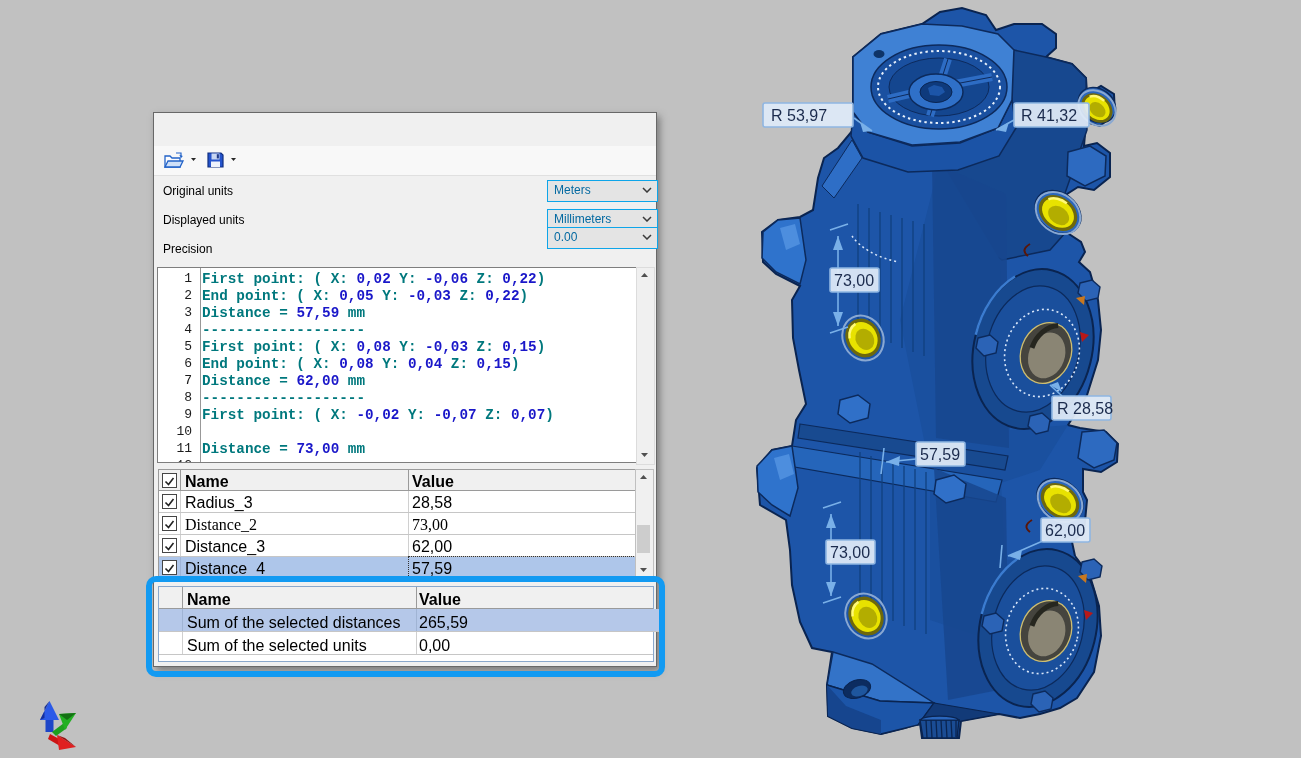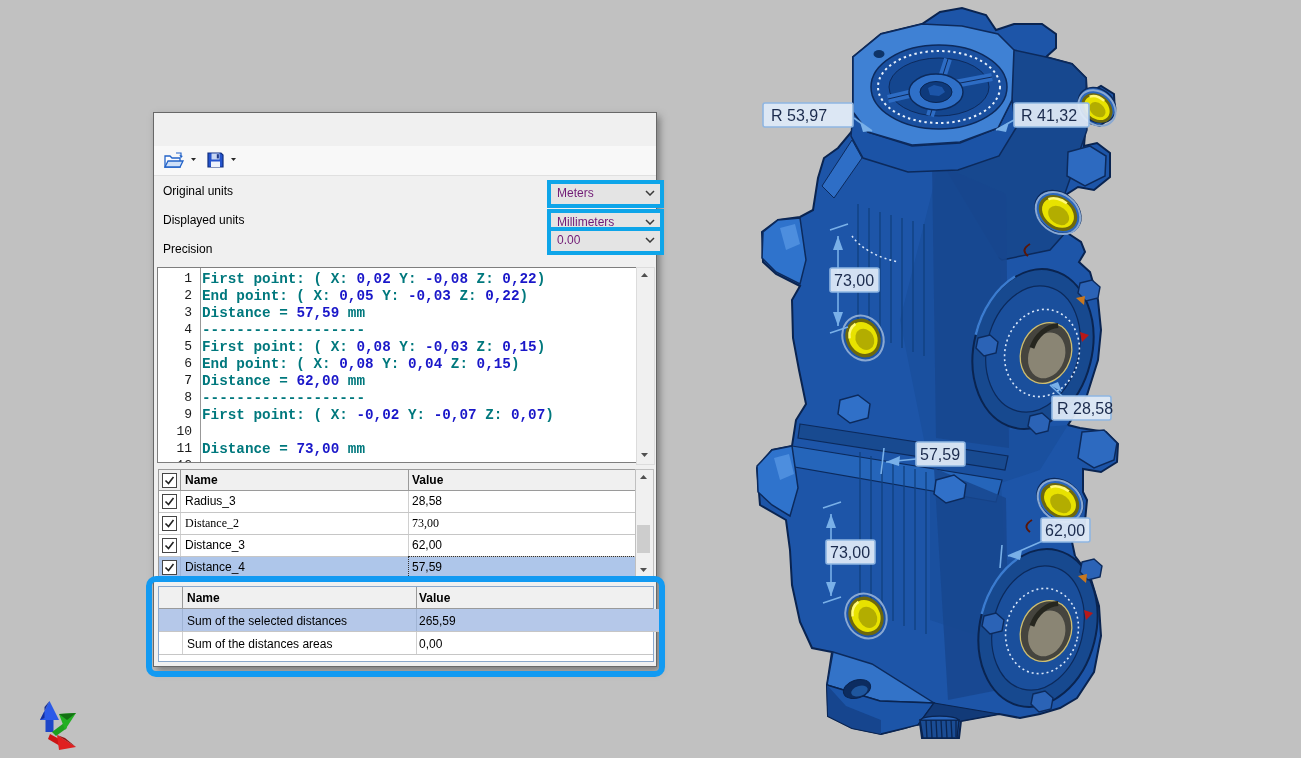--- a/index.html
+++ b/index.html
@@ -8,35 +8,35 @@
 #model{position:absolute;left:0;top:0;z-index:1;}
 
 #dlg{position:absolute;left:153px;top:112px;width:502px;height:553px;background:#f0f0f0;
   border:1px solid #686868;z-index:2;box-shadow:3px 4px 7px rgba(80,80,80,.6);}
 #titlebar{position:absolute;left:0;top:0;width:100%;height:33px;background:#ffffff;}
 #title{position:absolute;left:39px;top:9px;font-size:12px;color:#000;}
 #ticon{position:absolute;left:13px;top:8px;}
 #xbtn{position:absolute;left:480px;top:10px;}
 #toolbar{position:absolute;left:0;top:33px;width:100%;height:29px;background:#f8f8f8;border-bottom:1px solid #e0e0e0;}
 .lbl{position:absolute;left:9px;font-size:12px;color:#000;}
-.combo{position:absolute;left:393px;width:103px;height:18px;background:#e4e4e4;border:4px solid #0ea5e9;
-  font-size:12px;color:#701a75;padding:2px 0 0 6px;}
+.combo{position:absolute;left:393px;width:103px;height:18px;background:#e4e4e4;border:1px solid #0ea5e9;
+  font-size:12px;color:#0369a1;padding:2px 0 0 6px;}
 .combo svg{position:absolute;right:5px;top:6px;}
 
 #log{position:absolute;left:3px;top:154px;width:478px;height:194px;background:#fff;
   border:1px solid #7e7e7e;overflow:hidden;font-family:"Liberation Mono",monospace;font-size:14.3px;font-weight:bold;}
 #log .ln{position:absolute;left:0;width:34px;text-align:right;color:#1c1c1c;font-size:13px;font-weight:normal;}
 #log .tx{position:absolute;left:44px;white-space:pre;color:#00787d;}
 #log .n{color:#1a17c9;}
 #gutter{position:absolute;left:42px;top:0;width:1px;height:100%;background:#989898;}
 .sbar{position:absolute;background:#f0f0f0;border-left:1px solid #e2e2e2;}
 .sb-btn{position:absolute;left:0;width:100%;height:17px;background:#f0f0f0;}
 .sb-thumb{position:absolute;left:1px;background:#cdcdcd;}
 
-.tbl{position:absolute;background:#fff;font-size:12px;}
+.tbl{position:absolute;background:#fff;font-size:16px;}
 .trow{position:absolute;left:0;width:100%;border-bottom:1px solid #c6c6c6;}
 .hdr{font-weight:bold;background:#f0f0f0;border-bottom:1px solid #9a9a9a;}
 .cell{position:absolute;top:0;height:100%;}
 .cb{position:absolute;left:3px;top:3px;width:13px;height:13px;background:#fff;border:1px solid #454545;}
 #blueframe{position:absolute;left:146px;top:576px;width:507px;height:89px;border:6px solid #129af2;
   border-radius:10px;z-index:3;}
 </style>
 </head>
 <body>
 <div id="stage">
@@ -310,21 +310,21 @@
         </svg></div>
   <div class="combo" style="top:96px">Millimeters<svg width="10" height="6" viewBox="0 0 10 6">
           <path d="M1 1 L5 5 L9 1" fill="none" stroke="#3a3a3a" stroke-width="1.5"></path>
         </svg></div>
   <div class="combo" style="top:114px">0.00<svg width="10" height="6" viewBox="0 0 10 6">
           <path d="M1 1 L5 5 L9 1" fill="none" stroke="#3a3a3a" stroke-width="1.5"></path>
         </svg></div>
 
   <div id="log">
     <div class="ln" style="top:3px">1</div>
-        <div class="tx" style="top:3px">First point: ( X: <span class="n">0,02</span> Y: <span class="n">-0,08</span> Z: <span class="n">0,22</span>)</div>
+        <div class="tx" style="top:3px">First point: ( X: <span class="n">0,02</span> Y: <span class="n">-0,06</span> Z: <span class="n">0,22</span>)</div>
     <div class="ln" style="top:20px">2</div>
         <div class="tx" style="top:20px">End point: ( X: <span class="n">0,05</span> Y: <span class="n">-0,03</span> Z: <span class="n">0,22</span>)</div>
     <div class="ln" style="top:37px">3</div>
         <div class="tx" style="top:37px">Distance = <span class="n">57,59</span> mm</div>
     <div class="ln" style="top:54px">4</div>
         <div class="tx" style="top:54px">-------------------</div>
     <div class="ln" style="top:71px">5</div>
         <div class="tx" style="top:71px">First point: ( X: <span class="n">0,08</span> Y: <span class="n">-0,03</span> Z: <span class="n">0,15</span>)</div>
     <div class="ln" style="top:88px">6</div>
         <div class="tx" style="top:88px">End point: ( X: <span class="n">0,08</span> Y: <span class="n">0,04</span> Z: <span class="n">0,15</span>)</div>
@@ -412,21 +412,21 @@
       <span style="position:absolute;left:23px;top:0;width:1px;height:21px;background:#9a9a9a"></span>
       <span style="position:absolute;left:257px;top:0;width:1px;height:21px;background:#9a9a9a"></span>
     </div>
     <div class="trow" style="top:22px;height:22px;background:#b5c8e9;padding-left:12px;">
       <span class="cell" style="left:28px;padding-top:5px;display:block">Sum of the selected distances</span>
       <span class="cell" style="left:260px;padding-top:5px;display:block">265,59</span>
       <span style="position:absolute;left:23px;top:0;width:1px;height:22px;background:#a0b4d4"></span>
       <span style="position:absolute;left:257px;top:0;width:1px;height:22px;background:#a0b4d4"></span>
     </div>
     <div class="trow" style="top:45px;height:22px;">
-      <span class="cell" style="left:28px;padding-top:5px;display:block">Sum of the distances areas</span>
+      <span class="cell" style="left:28px;padding-top:5px;display:block">Sum of the selected units</span>
       <span class="cell" style="left:260px;padding-top:5px;display:block">0,00</span>
       <span style="position:absolute;left:23px;top:0;width:1px;height:22px;background:#d0d0d0"></span>
       <span style="position:absolute;left:257px;top:0;width:1px;height:22px;background:#d0d0d0"></span>
     </div>
   </div>
 </div>
 <div id="blueframe"></div>
 </div>
 
 </body></html>

